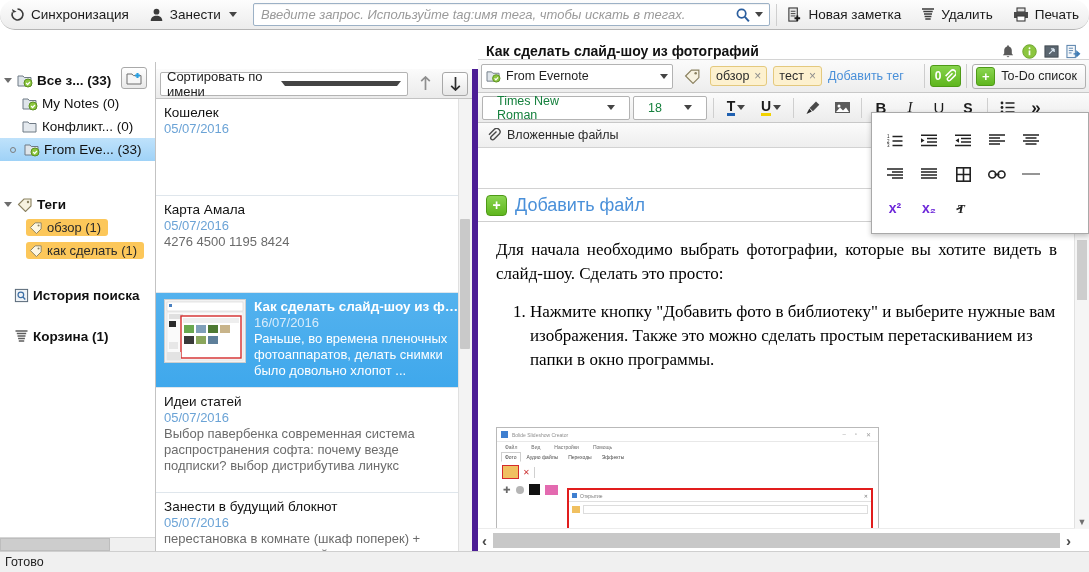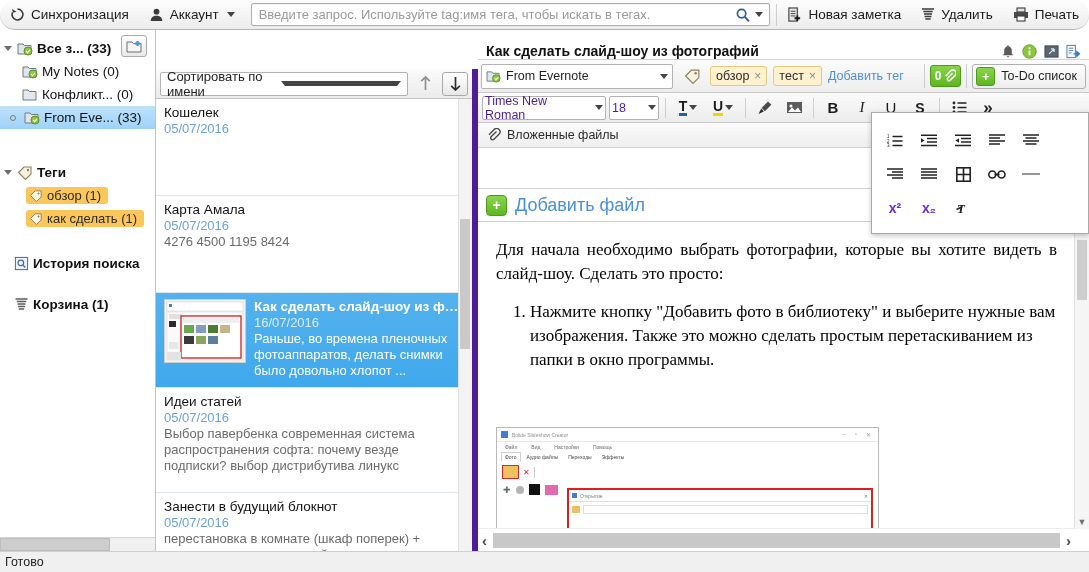--- a/index.html
+++ b/index.html
@@ -24,32 +24,32 @@
   .caret{width:0;height:0;border-left:4px solid transparent;border-right:4px solid transparent;border-top:5px solid #444;margin-left:2px;}
 
   .search-wrap{flex:1 1 auto;display:flex;align-items:center;padding:0 6px;}
   .search-box{
     position:relative;flex:1 1 auto;height:21px;background:#fff;
     border:1px solid #9cb1c6;border-radius:2px;display:flex;align-items:center;
     box-shadow:inset 0 1px 1px rgba(0,0,0,.06);
   }
   .search-box input{
     border:0;outline:0;flex:1;height:17px;font-size:13px;
-    font-family:"Liberation Sans",sans-serif;color:#333;padding-left:7px;background:transparent;
+    font-family:"Liberation Sans",sans-serif;color:#333;padding-left:7px;background:transparent;font-style:italic;
   }
   .search-box input::placeholder{color:#9a9a9a;}
   .search-ico{display:flex;align-items:center;gap:2px;padding-right:6px;}
 
   
   .body{flex:1 1 auto;display:flex;min-height:0;}
 
   
   .sidebar{
     width:155px;flex:0 0 155px;background:#fff;border-right:1px solid #c3c3c3;
-    position:relative;overflow:hidden;
+    position:relative;overflow:hidden;margin-top:32px;
   }
   .sb-row{display:flex;align-items:center;height:23px;padding-left:4px;gap:4px;white-space:nowrap;cursor:default;}
   .sb-row.sel{background:linear-gradient(#bfe2fb,#9fd2f7);}
   .sb-head{font-weight:bold;font-size:13.5px;}
   .sb-child{padding-left:22px;}
   .sb-txt{font-size:13.5px;color:#111;}
   .tri{width:0;height:0;border-left:4px solid transparent;border-right:4px solid transparent;border-top:5px solid #6d6d6d;margin-right:1px;}
   .dot{width:4px;height:4px;border:1px solid #7d7d7d;border-radius:50%;margin-left:6px;margin-right:-1px;}
   .tag-pill{
     display:inline-flex;align-items:center;gap:4px;background:#fcc75a;
@@ -131,21 +131,21 @@
   }
   .metasep{width:1px;height:24px;background:#cdcdcd;}
 
   .ed-fmt{
     height:29px;flex:0 0 29px;display:flex;align-items:center;gap:3px;
     background:linear-gradient(#fbfbfb,#ececec);border-bottom:1px solid #c8c8c8;padding:0 4px;
     position:relative;z-index:5;
   }
   .selbox{
     height:22px;background:#fff;border:1px solid #b3b3b3;border-radius:2px;
-    display:flex;align-items:center;padding:0 2px;font-size:12.5px;color:#4c1d95;gap:6px;
+    display:flex;align-items:center;padding:0 14px;font-size:12.5px;color:#15803d;gap:6px;
   }
   .fmt-btn{
     width:26px;height:23px;display:flex;align-items:center;justify-content:center;
     font-size:14px;color:#1b1b1b;cursor:default;
   }
   .fmt-sep{width:1px;height:20px;background:#cfcfcf;margin:0 3px;}
 
   .attach-bar{
     height:24px;flex:0 0 24px;display:flex;align-items:center;gap:6px;padding:0 8px;
     background:linear-gradient(#fbfbfb,#eeeeee);border-bottom:1px solid #d2d2d2;font-size:12.5px;color:#2a2a2a;
@@ -248,21 +248,21 @@
       <span class="lbl">Синхронизация</span>
     </div>
 
     <div class="tb-btn">
       <span class="ico">
         <svg width="15" height="15" viewBox="0 0 16 16">
             <circle cx="8" cy="5" r="3.1" fill="#3b3b3b"></circle>
             <path d="M1.8 15c0-3.6 2.8-5.6 6.2-5.6S14.2 11.4 14.2 15z" fill="#3b3b3b"></path>
           </svg>
       </span>
-      <span class="lbl">Аккаунт</span>
+      <span class="lbl">Занести</span>
       <span class="caret"></span>
     </div>
 
     <div class="search-wrap">
       <div class="search-box">
         <input type="text" placeholder="Введите запрос. Используйте tag:имя тега, чтобы искать в тегах." style="">
         <span class="search-ico">
           <svg width="16" height="16" viewBox="0 0 16 16">
               <circle cx="6.6" cy="6.6" r="4.2" fill="none" stroke="#2b5e9e" stroke-width="1.7"></circle>
               <path d="M9.9 9.9l4 4.4" stroke="#2b5e9e" stroke-width="2" fill="none"></path>

